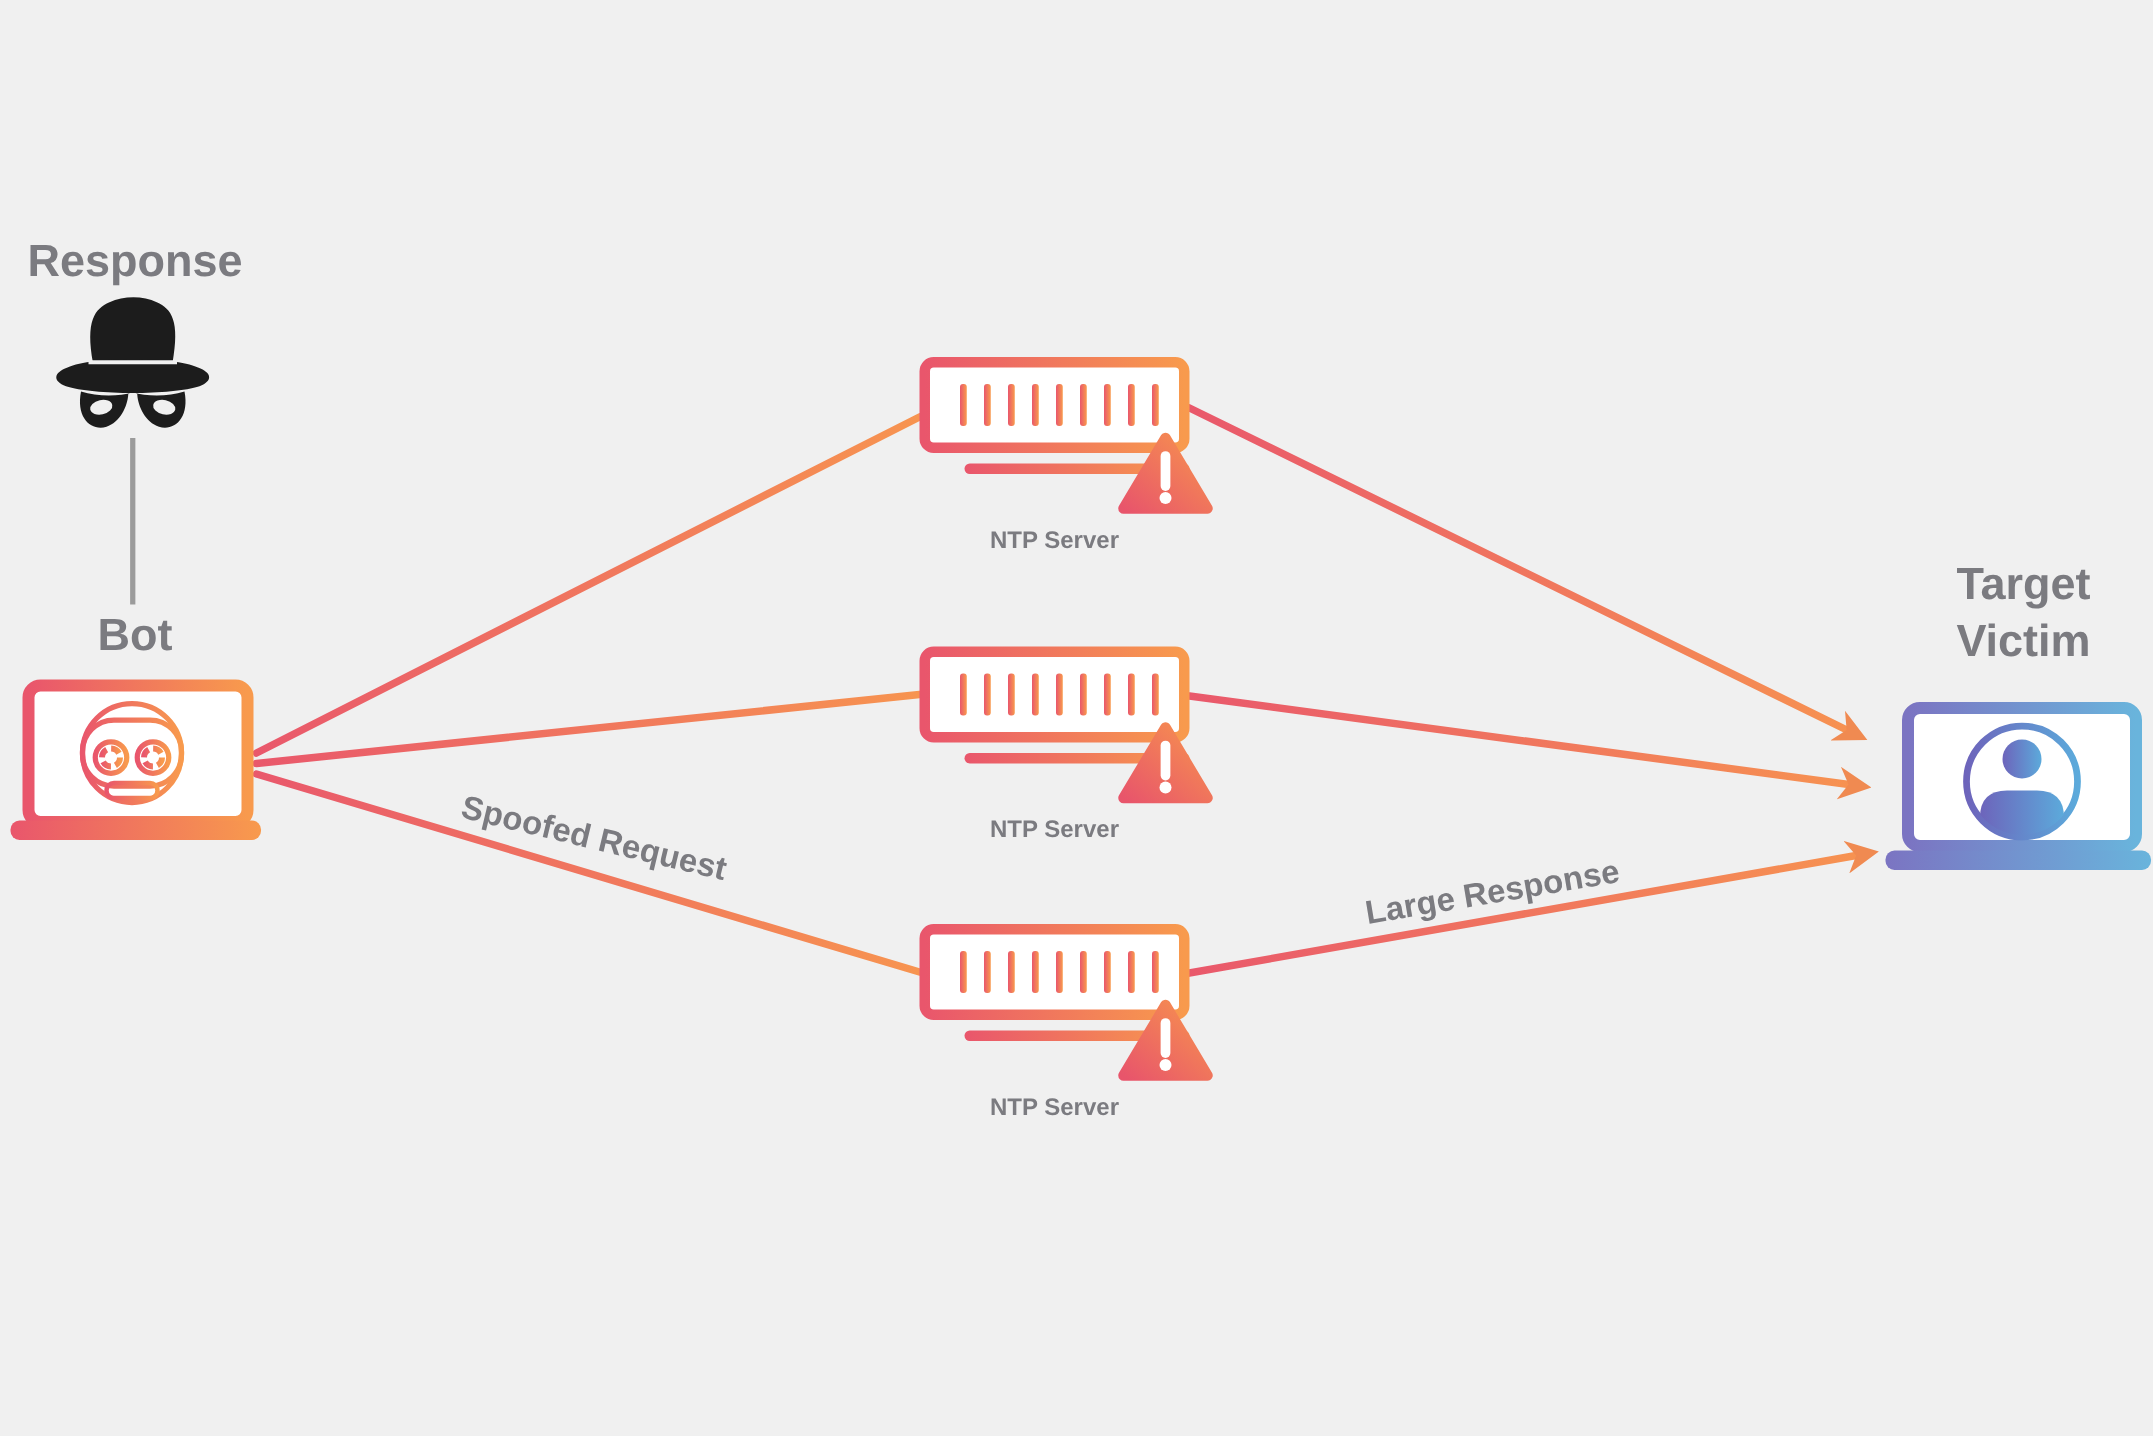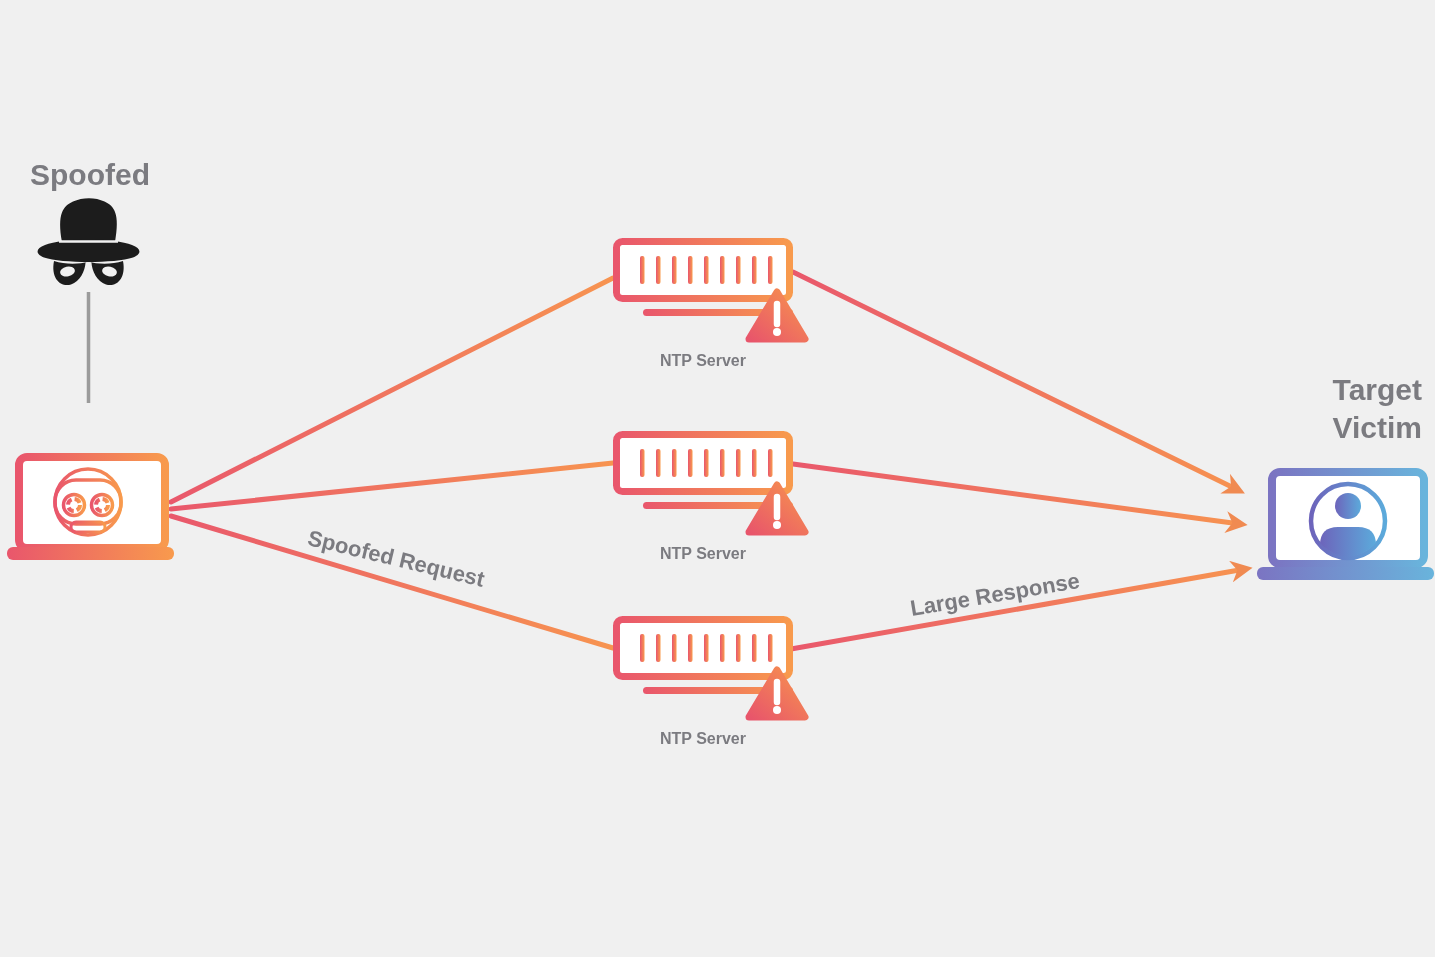--- a/index.html
+++ b/index.html
@@ -19,21 +19,21 @@
     user-select: none;
   }
   .node-label-lg { font-size: 30px; line-height: 36px; }
   .node-label-md { font-size: 16px; line-height: 28px; }
   .edge-label { font-size: 22px; line-height: 26px; white-space: nowrap; }
   .attacker-label { left: 6px; top: 157px; width: 168px; }
   .bot-label { left: 6px; top: 406px; width: 168px; }
   .ntp-label-1 { left: 613px; top: 347px; width: 180px; }
   .ntp-label-2 { left: 613px; top: 540px; width: 180px; }
   .ntp-label-3 { left: 613px; top: 725px; width: 180px; }
-  .target-label { left: 1276px; top: 371px; width: 146px; line-height: 38px; text-align: right; }
+  .target-label { left: 1276px; top: 371px; width: 146px; line-height: 38px; }
   .spoofed-label { left: 286px; top: 546px; width: 220px; transform: rotate(13.5deg); }
   .large-label { left: 880px; top: 582px; width: 230px; transform: rotate(-9.5deg); }
 </style>
 </head>
 <body>
 
 <div class="stage">
 
   <svg class="layer" width="1435" height="957" viewBox="0 0 1435 957">
     <defs>
@@ -173,22 +173,23 @@
       <rect x="1272" y="472" width="152" height="92" rx="8" fill="#ffffff" stroke="url(#gVictim)" stroke-width="8"></rect>
       <rect x="1257" y="567" width="177" height="13" rx="6" fill="url(#gVictim)"></rect>
       <g>
         <circle cx="1348" cy="521" r="37" fill="none" stroke="url(#gPerson)" stroke-width="4.5"></circle>
         <circle cx="1348" cy="506" r="13" fill="url(#gPerson)"></circle>
         <path d="M1320 560 L1320 545 Q1320 527 1338 527 L1358 527 Q1376 527 1376 545 L1376 560 Z" fill="url(#gPerson)" clip-path="url(#personClip)"></path>
       </g>
     </g>
   </svg>
 
-  <div class="label node-label-lg attacker-label">Spoofed</div>
-
+  <div class="label node-label-lg attacker-label">Response</div>
+
+  <div class="label node-label-lg bot-label">Bot</div>
 
   <div class="label node-label-md ntp-label-1">NTP Server</div>
 
   <div class="label node-label-md ntp-label-2">NTP Server</div>
 
   <div class="label node-label-md ntp-label-3">NTP Server</div>
 
   <div class="label node-label-lg target-label">Target Victim</div>
 
   <div class="label edge-label spoofed-label">Spoofed Request</div>

